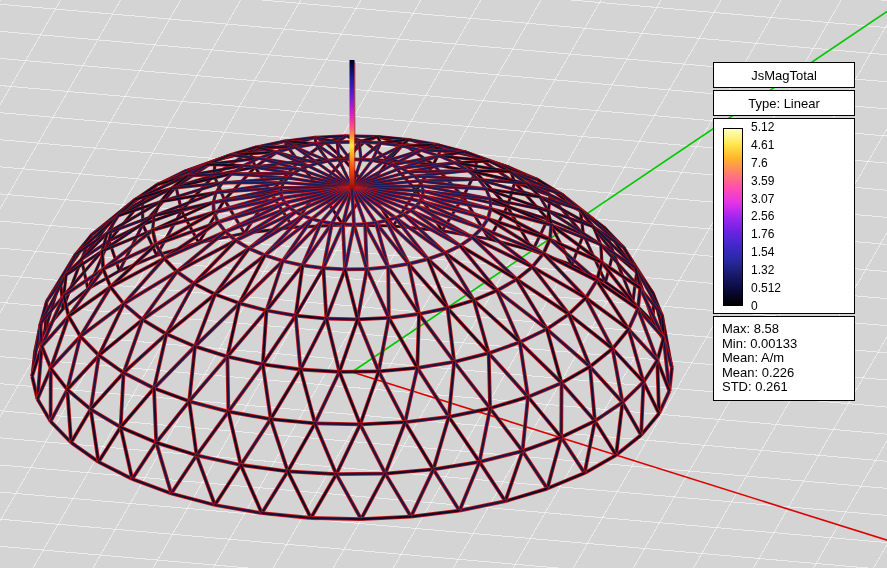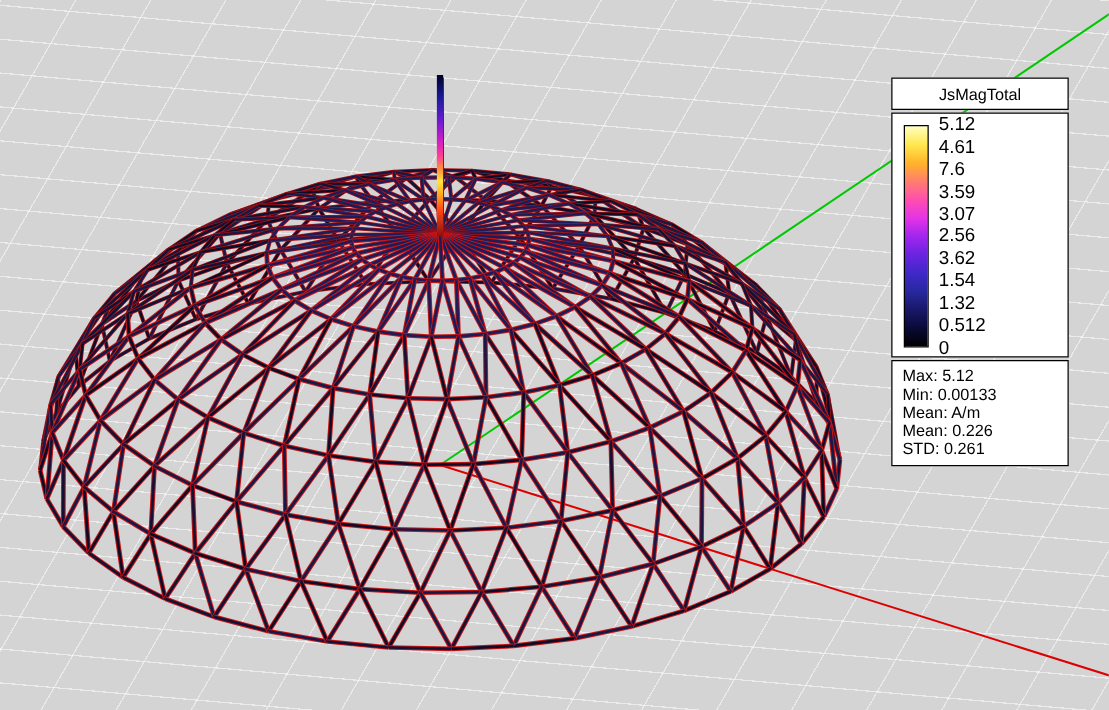--- a/index.html
+++ b/index.html
@@ -12,21 +12,21 @@
       repeating-linear-gradient(185deg, rgba(255,255,255,.55) 0 1px, transparent 1px 27px),
       repeating-linear-gradient(120deg, rgba(255,255,255,.5) 0 1px, transparent 1px 52px);
   }
   #scene{position:absolute;left:0;top:0}
   .legend{position:absolute;left:713px;top:62px;width:142px;font-size:13px;color:#000}
   .lg-box{background:#fff;border:1px solid #000;margin-bottom:2px}
   .lg-title,.lg-type{height:26px;display:flex;align-items:center;justify-content:center}
   .lg-scale{height:196px;position:relative}
   .bar{position:absolute;left:9px;top:9px;width:20px;height:178px;border:1px solid #000}
   .ticks{position:absolute;left:37px;top:2px;height:192px;display:flex;flex-direction:column;justify-content:space-between}
-  .tick{line-height:13px;font-size:15px}
+  .tick{line-height:13px;font-size:12px}
   .lg-stats{padding:5px 4px 5px 8px}
   .stat{line-height:14.5px;white-space:nowrap}
 </style>
 </head>
 <body>
 
 <div class="viewport">
   <svg id="scene" width="887" height="568">
       <defs>
         <linearGradient id="antGrad" gradientUnits="userSpaceOnUse" x1="0" y1="60" x2="0" y2="189">
@@ -1645,37 +1645,38 @@
         <line x1="361.1" y1="519.1" x2="411" y2="516.7" stroke="#0c0c28" stroke-width="2.2"></line>
         <line x1="310.9" y1="518" x2="361.1" y2="519.1" stroke="#c81414" stroke-width="3.8"></line>
         <line x1="310.9" y1="518" x2="361.1" y2="519.1" stroke="#121236" stroke-width="2.2"></line>
       </g>
       <line x1="352" y1="189.3" x2="352" y2="60" stroke="url(#antGrad)" stroke-width="5"></line>
       <line x1="354.8" y1="187.3" x2="354.8" y2="62" stroke="#991010" stroke-width="0.8"></line>
     </svg>
 
   <div class="legend">
     <div class="lg-box lg-title">JsMagTotal</div>
+    <div class="lg-box lg-type">Type: Linear</div>
     <div class="lg-box lg-scale">
       <div class="bar" id="colorbar" style="background: linear-gradient(rgb(255, 255, 192), rgb(255, 232, 80), rgb(255, 180, 40), rgb(255, 126, 110), rgb(255, 79, 174), rgb(230, 51, 230), rgb(162, 38, 238), rgb(106, 36, 224), rgb(64, 40, 200), rgb(40, 40, 160), rgb(24, 24, 104), rgb(10, 10, 56), rgb(0, 0, 0));"></div>
       <div class="ticks" id="ticks">
           <div class="tick">5.12</div>
           <div class="tick">4.61</div>
           <div class="tick">7.6</div>
           <div class="tick">3.59</div>
           <div class="tick">3.07</div>
           <div class="tick">2.56</div>
-          <div class="tick">3.62</div>
+          <div class="tick">1.76</div>
           <div class="tick">1.54</div>
           <div class="tick">1.32</div>
           <div class="tick">0.512</div>
           <div class="tick">0</div>
         </div>
     </div>
     <div class="lg-box lg-stats" id="stats">
-        <div class="stat">Max: 5.12</div>
+        <div class="stat">Max: 8.58</div>
         <div class="stat">Min: 0.00133</div>
         <div class="stat">Mean: A/m</div>
         <div class="stat">Mean: 0.226</div>
         <div class="stat">STD: 0.261</div>
       </div>
   </div>
 </div>
 
 </body></html>

